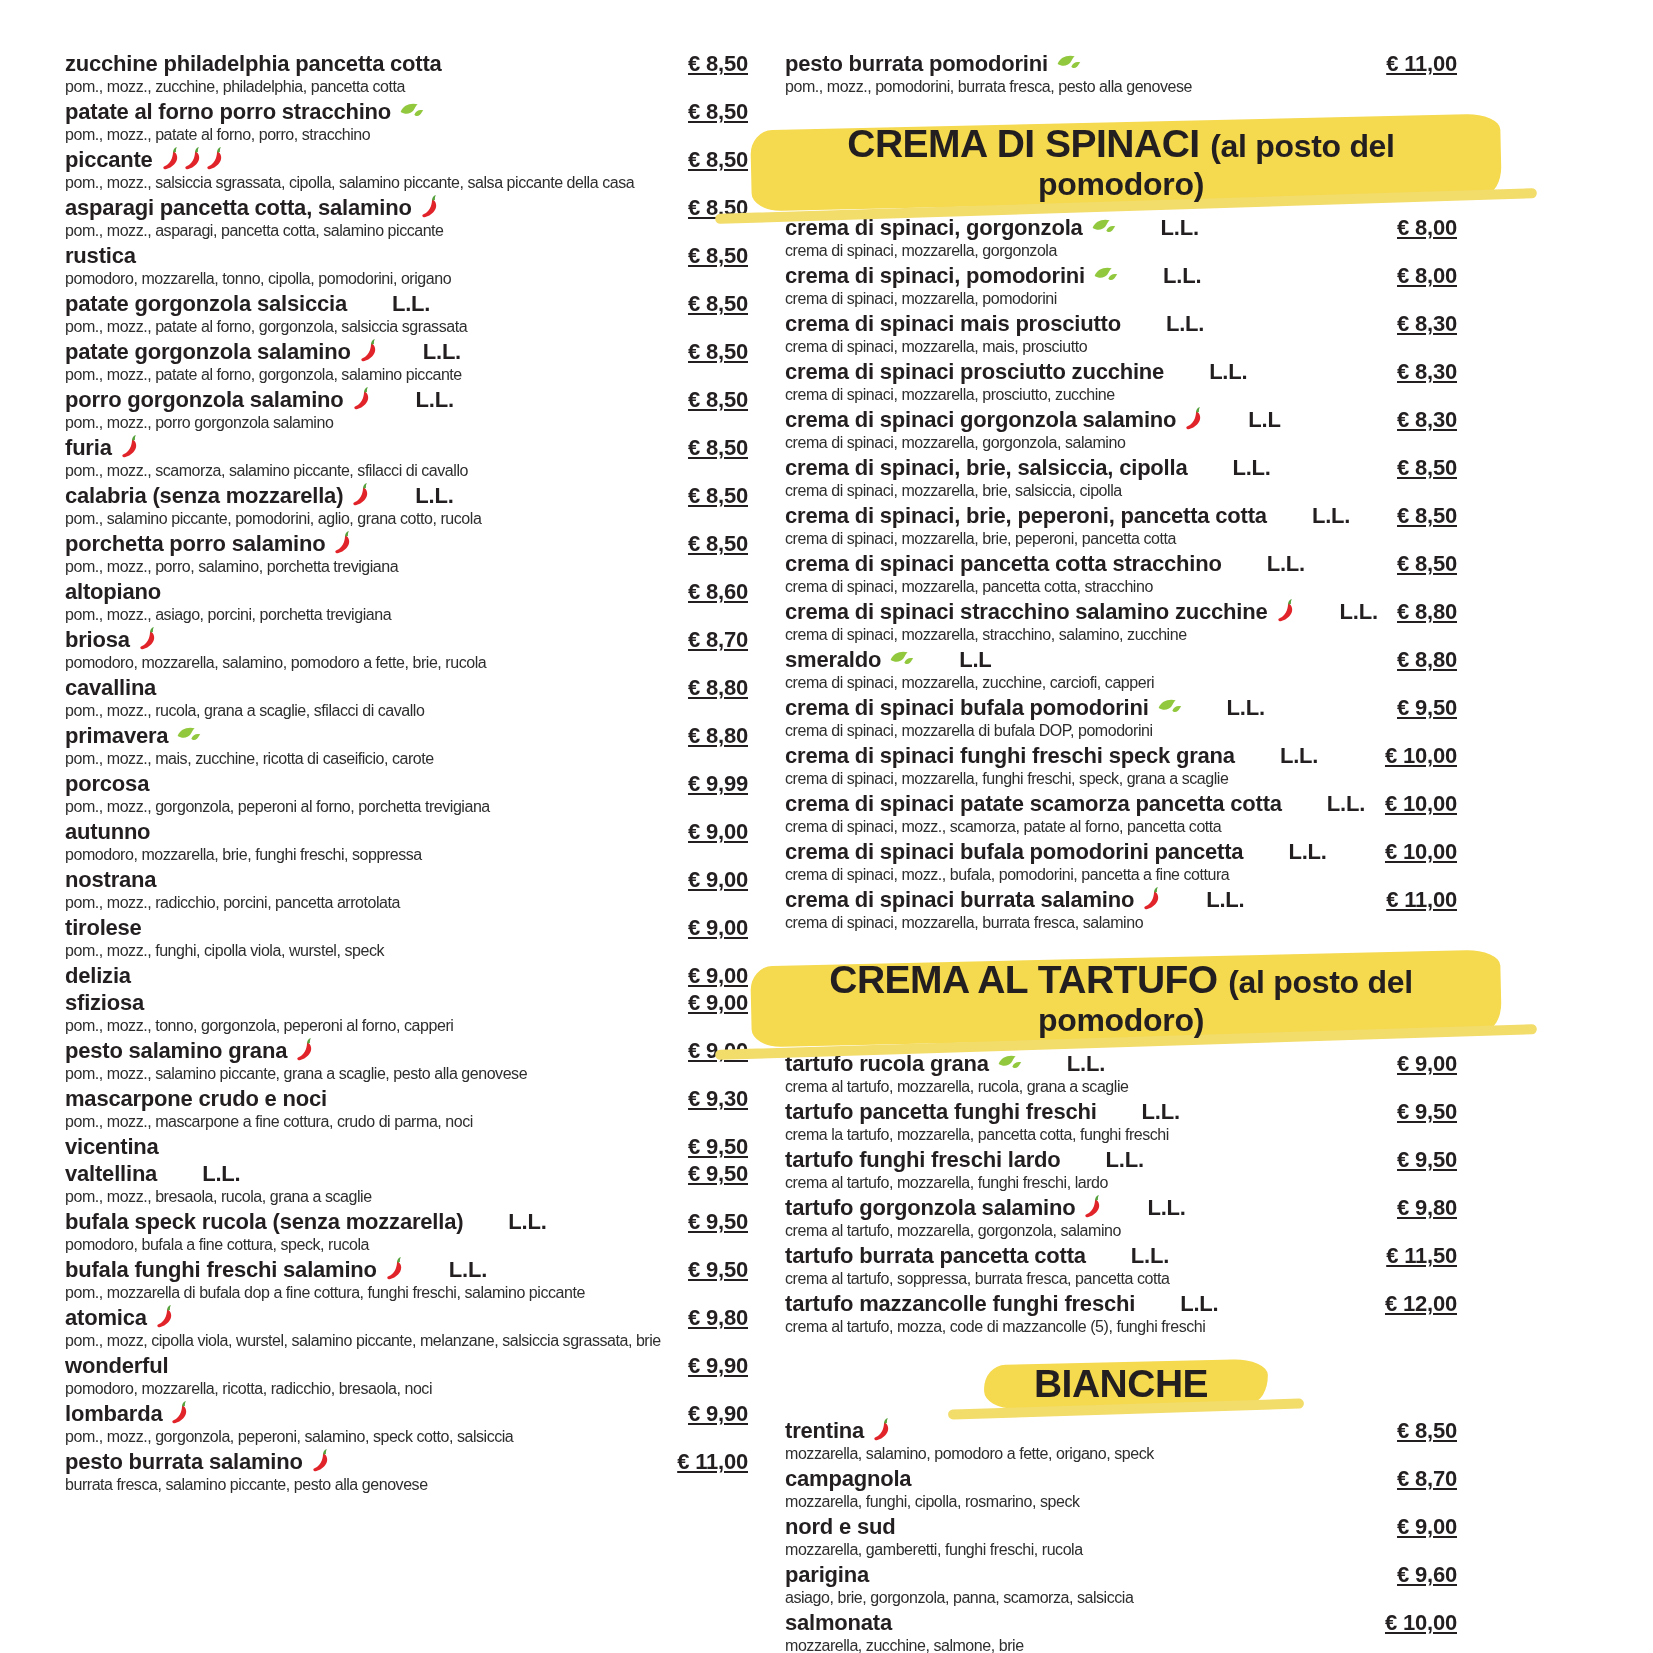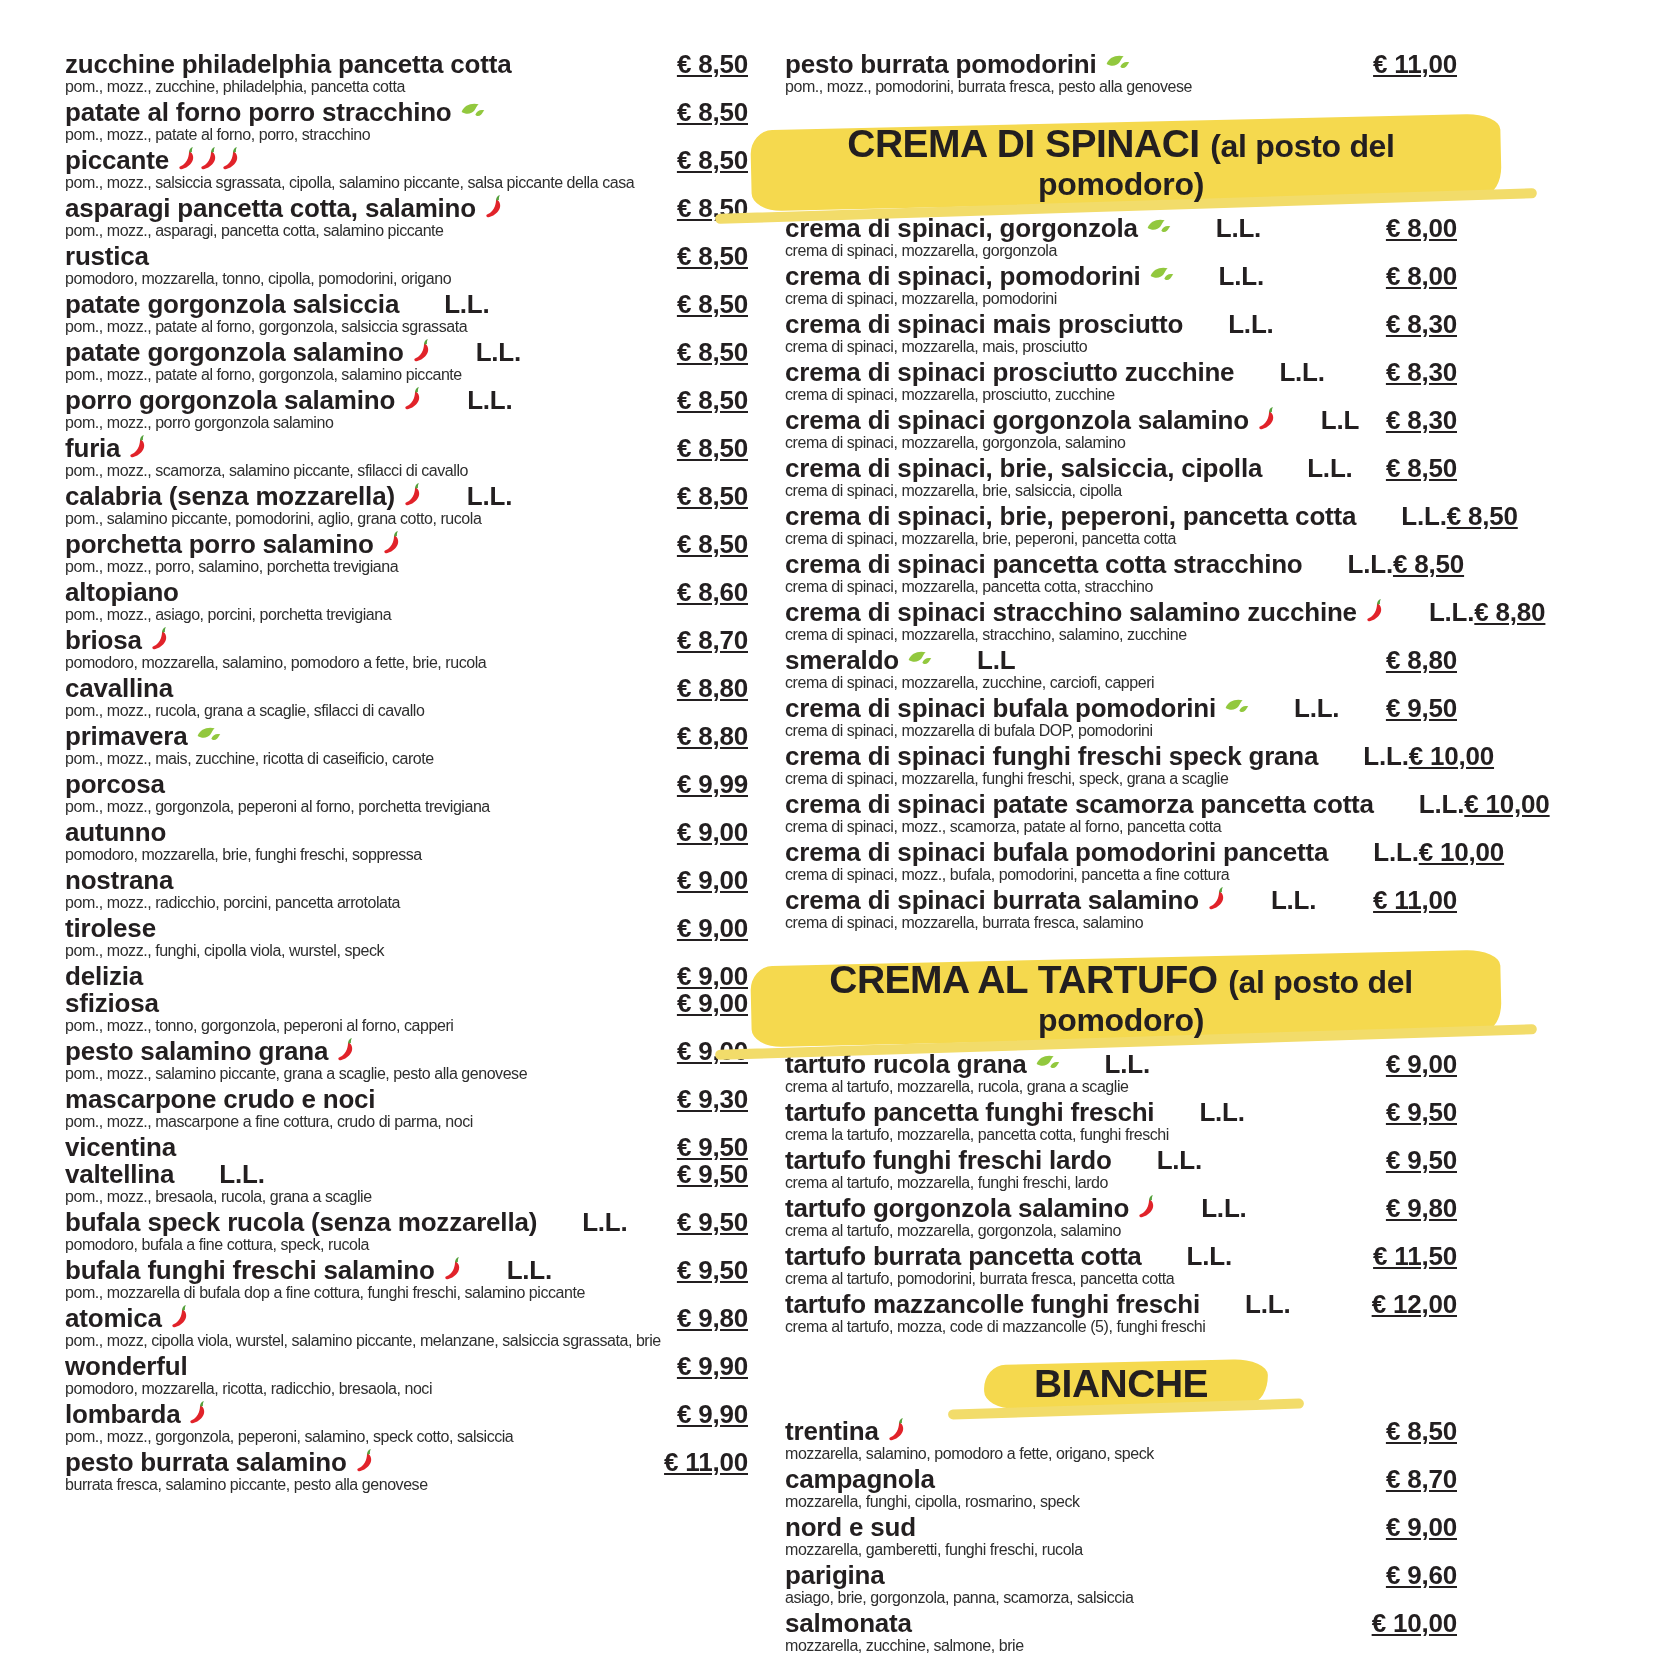--- a/index.html
+++ b/index.html
@@ -16,21 +16,21 @@
     top: 52px;
   }
   .col-left  { left: 65px;  width: 683px; }
   .col-right { left: 785px; width: 672px; }
 
   .item { margin-bottom: 3px; }
   .item-head {
     display: flex;
     align-items: flex-end;
     font-weight: 700;
-    font-size: 26px;
+    font-size: 22px;
     line-height: 24px;
     letter-spacing: -0.2px;
     color: #231f20;
     white-space: nowrap;
   }
   .item-icons {
     display: inline-flex;
     gap: 3px;
     margin-left: 8px;
     align-self: center;
@@ -745,21 +745,21 @@
     </div>
     <div class="item-desc">crema al tartufo, mozzarella, gorgonzola, salamino</div>
   </div>
       <div class="item">
     <div class="item-head">
       <span class="item-name">tartufo burrata pancetta cotta</span>
 
       <span class="item-ll">L.L.</span>
       <span class="item-price">€ 11,50</span>
     </div>
-    <div class="item-desc">crema al tartufo, pomodorini, burrata fresca, pancetta cotta</div>
+    <div class="item-desc">crema al tartufo, soppressa, burrata fresca, pancetta cotta</div>
   </div>
       <div class="item">
     <div class="item-head">
       <span class="item-name">tartufo mazzancolle funghi freschi</span>
 
       <span class="item-ll">L.L.</span>
       <span class="item-price">€ 12,00</span>
     </div>
     <div class="item-desc">crema al tartufo, mozza, code di mazzancolle (5), funghi freschi</div>
   </div>

